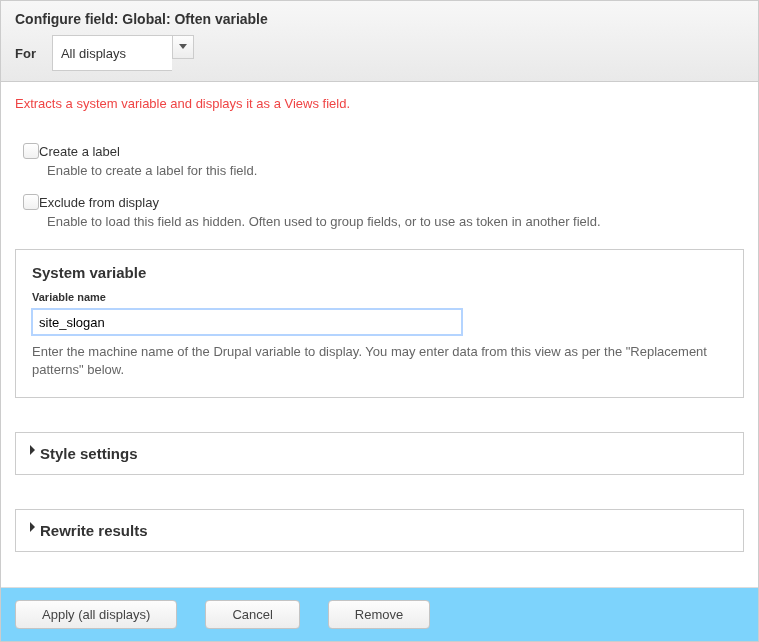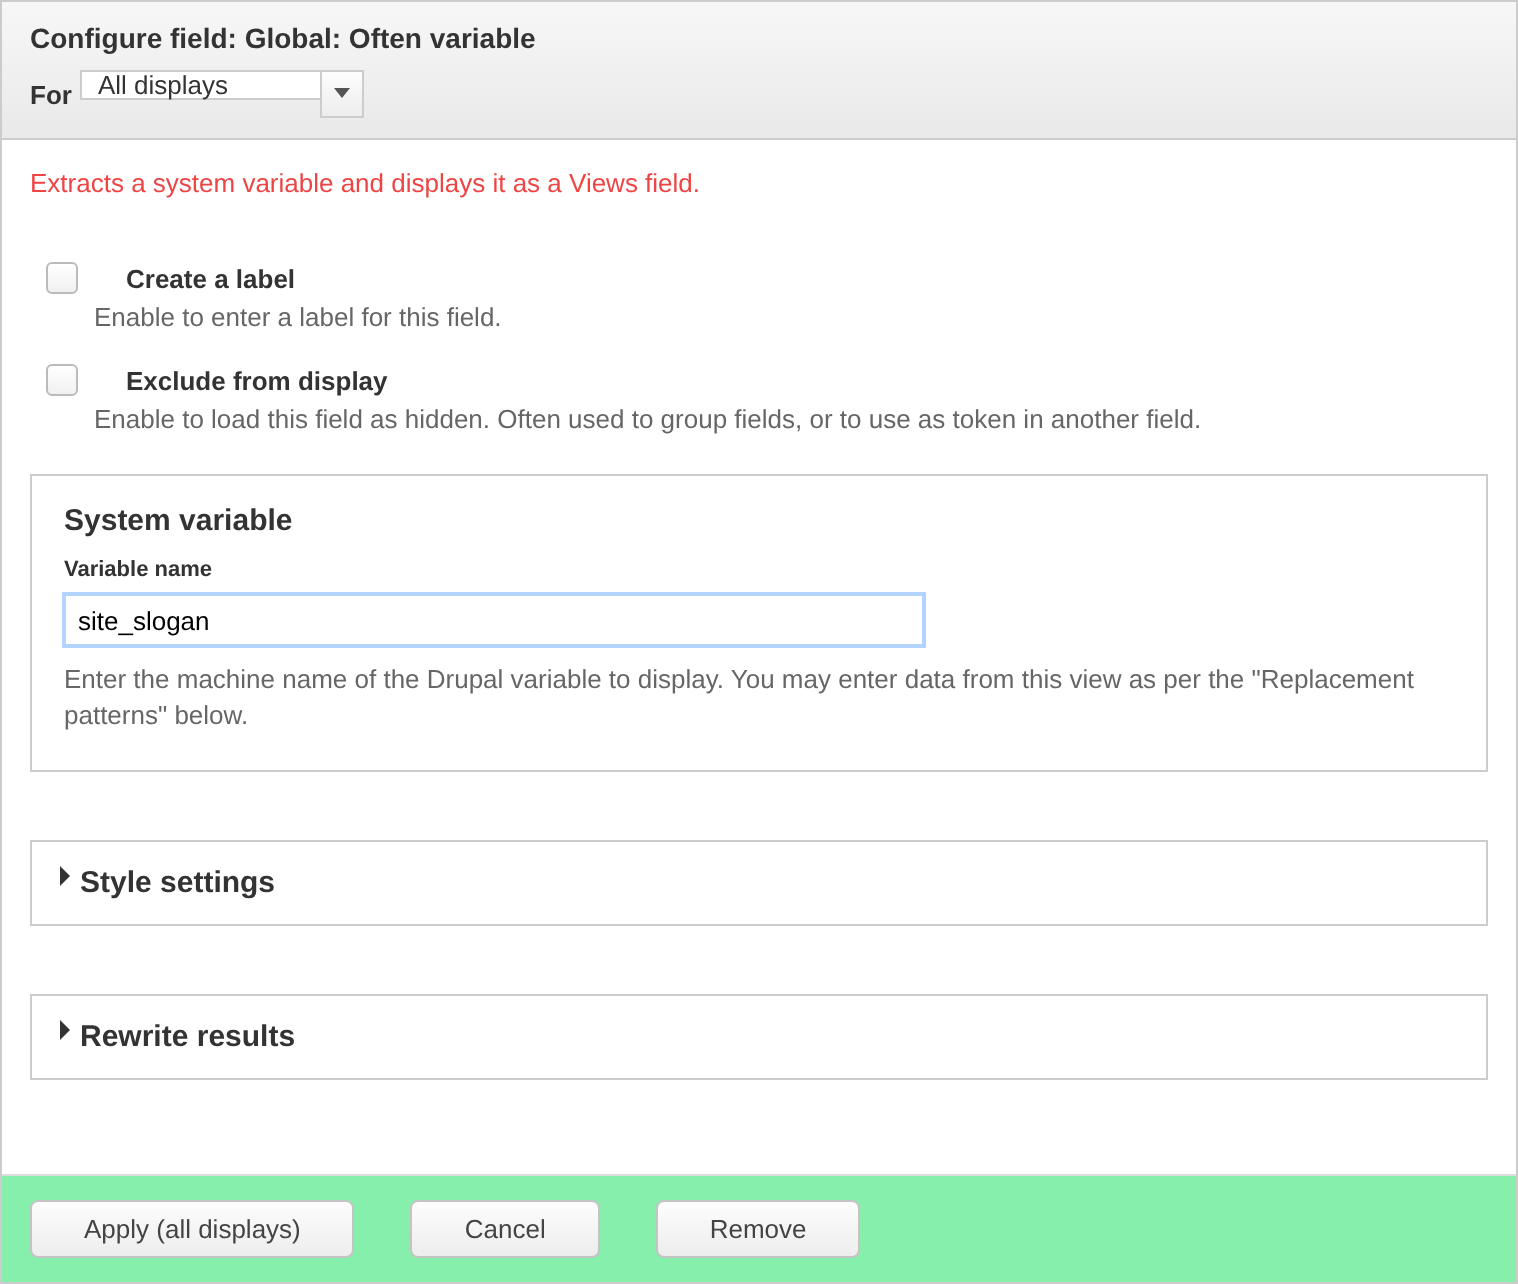--- a/index.html
+++ b/index.html
@@ -19,36 +19,36 @@
     }
     .title {
       font-weight: bold;
       font-size: 14px;
       padding: 10px 14px 8px 14px;
     }
     .for-row {
       display: flex;
       align-items: center;
       padding: 0 14px 10px 14px;
-      gap: 4px;
+      gap: 16px;
     }
     .for-label { font-weight: bold; }
     .select-wrap {
       position: relative;
       display: inline-flex;
       align-items: stretch;
     }
     .select-field {
       background: #fff;
       border: 1px solid #ccc;
       border-right: none;
       padding: 3px 8px;
       font-size: 13px;
       min-width: 120px;
-      height: 15px;
+      height: 36px;
       display: flex;
       align-items: center;
     }
     .select-btn {
       width: 22px;
       height: 24px;
       border: 1px solid #ccc;
       background: linear-gradient(to bottom, #fdfdfd, #ededed);
       display: flex;
       align-items: center;
@@ -58,24 +58,23 @@
     .content {
       padding: 14px 14px 20px 14px;
     }
     .desc-top {
       color: #ef4444;
       margin-bottom: 32px;
     }
     .checkbox-row {
       display: flex;
       align-items: center;
-      gap: 24px;
+      gap: 0;
       margin-bottom: 4px;
       margin-left: 8px;
-      font-weight: bold;
     }
     .checkbox {
       width: 16px;
       height: 16px;
       border: 1px solid #bbb;
       border-radius: 3px;
       background: linear-gradient(to bottom, #fff, #f1f1f1);
       cursor: pointer;
     }
     .help-text {
@@ -119,21 +118,21 @@
       padding: 12px 14px;
       display: flex;
       align-items: flex-start;
       gap: 4px;
     }
     .collapsible-title {
       font-weight: bold;
       font-size: 15px;
     }
     .footer {
-      background: #86efac;
+      background: #7dd3fc;
       border-top: 1px solid #ddd;
       padding: 12px 14px;
       position: absolute;
       bottom: 1px;
       left: 1px;
       right: 1px;
     }
     .footer-inner {
       display: flex;
       gap: 28px;
@@ -168,21 +167,21 @@
   </div>
 </div>
 
 <div class="content">
   <div class="desc-top">Extracts a system variable and displays it as a Views field.</div>
 
   <div class="checkbox-row">
     <div class="checkbox"></div>
     <span>Create a label</span>
   </div>
-  <div class="help-text">Enable to enter a label for this field.</div>
+  <div class="help-text">Enable to create a label for this field.</div>
 
   <div class="checkbox-row">
     <div class="checkbox"></div>
     <span>Exclude from display</span>
   </div>
   <div class="help-text">Enable to load this field as hidden. Often used to group fields, or to use as token in another field.</div>
 
   <div class="fieldset">
     <div class="fieldset-title">System variable</div>
     <div class="field-label">Variable name</div>

